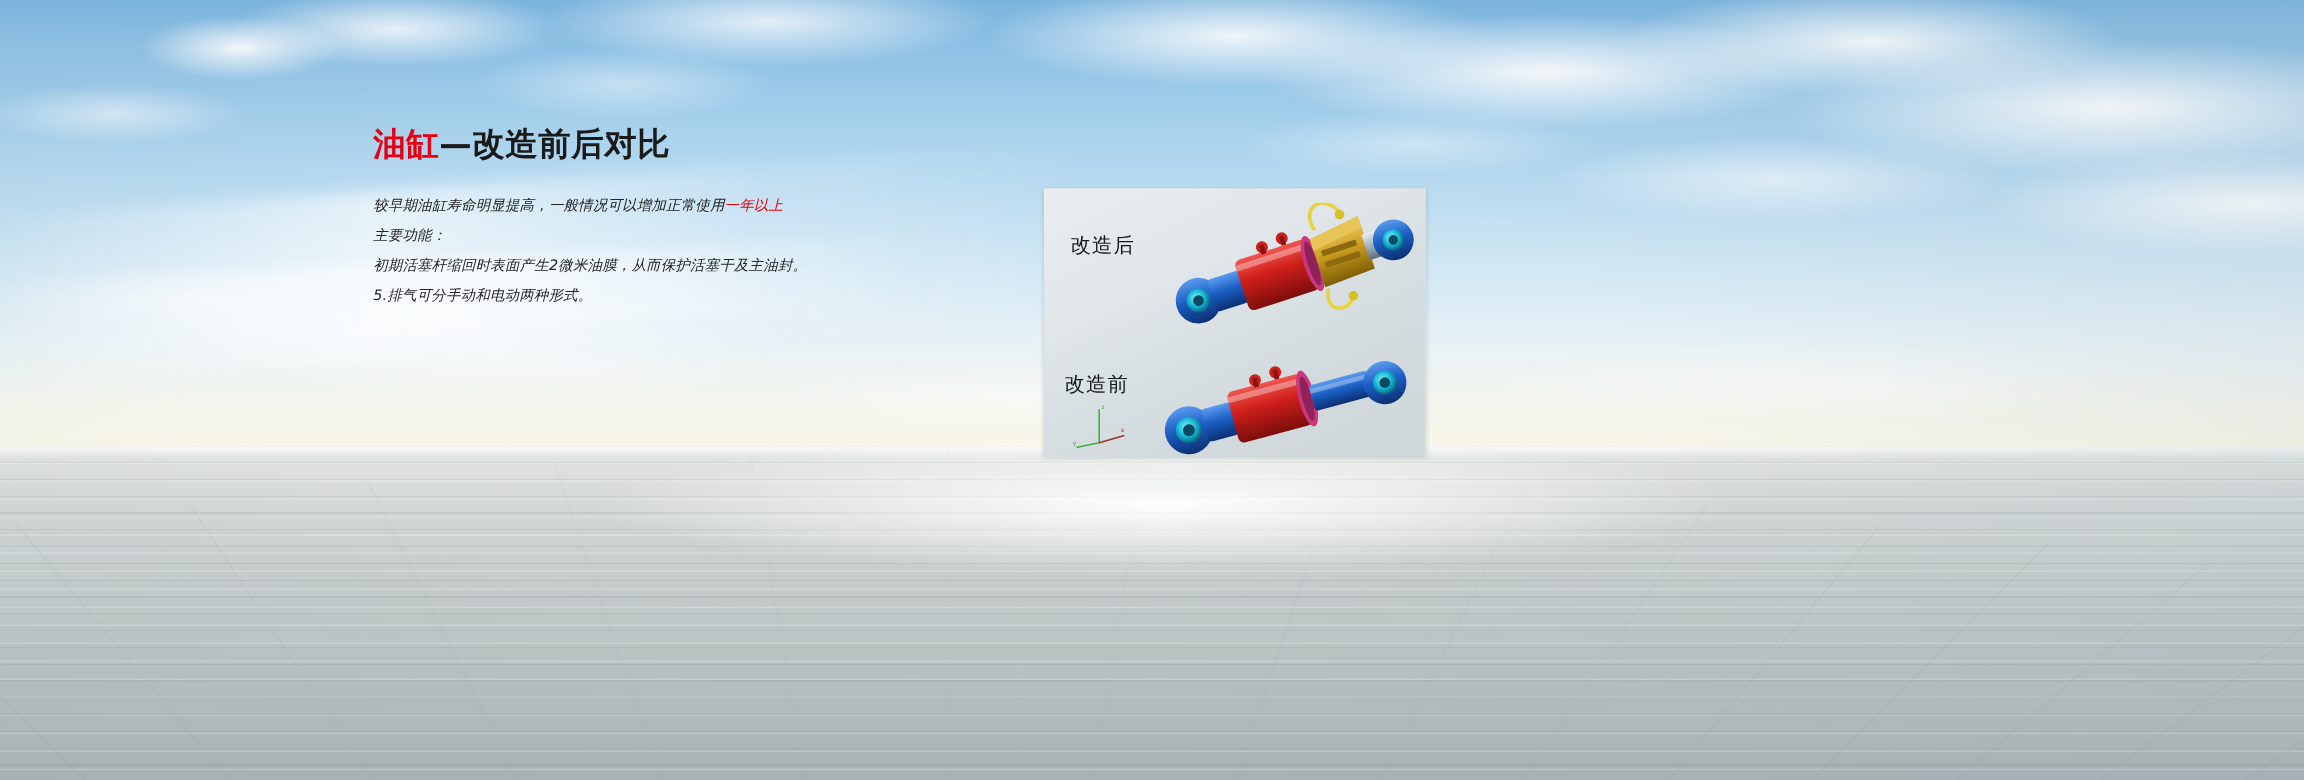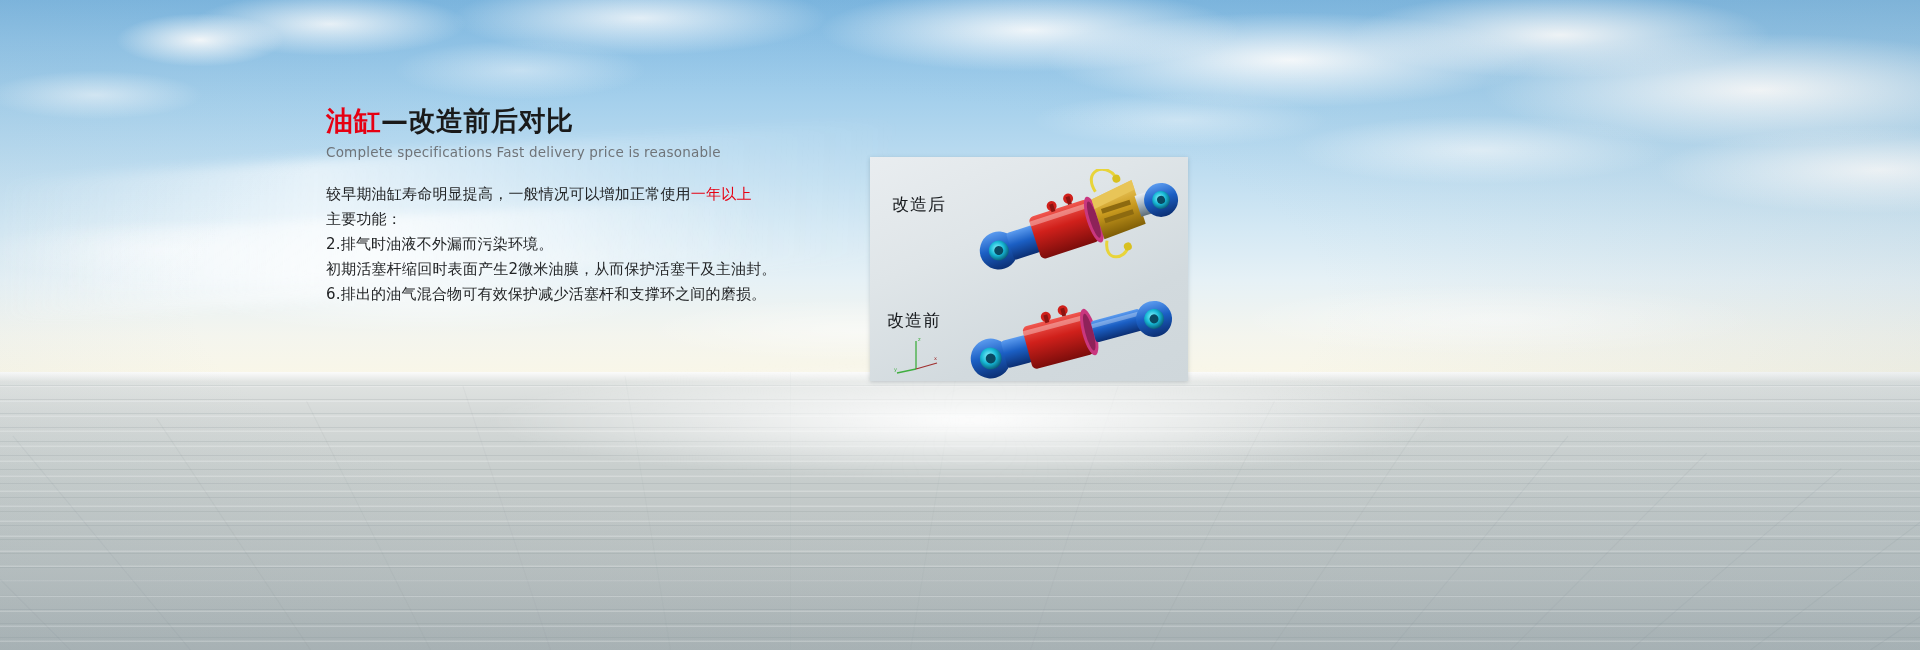--- a/index.html
+++ b/index.html
@@ -94,35 +94,36 @@
     filter:blur(3px);
   }
   .vign {
     position:absolute; inset:0;
     background:radial-gradient(ellipse 1400px 520px at 760px 300px, rgba(255,255,255,0) 40%, rgba(150,170,180,.18) 100%);
     pointer-events:none;
   }
 
   
   .content {
-    position:absolute; left:326px; top:105px; width:420px;
+    position:absolute; left:311px; top:105px; width:420px;
   }
   .headline {
     font-size:27px; font-weight:bold; letter-spacing:.5px;
     color:#1a1a1a; line-height:1.2; white-space:nowrap;
   }
   .headline .hl-red { color:#e60012; }
   .subline {
     margin-top:7px; font-size:13.5px; color:#6f7479; letter-spacing:.2px;
     white-space:nowrap;
   }
   .body-block { margin-top:22px; }
   .body-line {
-    font-size:15px; color:#222426; line-height:25px; white-space:nowrap;
+    font-size:12px; color:#222426; line-height:25px; white-space:nowrap;
     letter-spacing:.2px;
+    font-style:italic;
   }
   .body-line .em-red { color:#e60012; }
 
   
   .panel {
     position:absolute; left:870px; top:157px; width:318px; height:224px;
     background:linear-gradient(155deg,#e9edf0 0%,#dfe5e8 35%,#d2dade 70%,#cfd7db 100%);
     box-shadow:0 1px 4px rgba(60,80,95,.25);
     overflow:hidden;
   }
@@ -172,28 +173,26 @@
   </div>
   <div class="glare"></div>
   <div class="vign"></div>
 
   <div class="content">
 
     <div class="headline">
       <span class="hl-red">油缸</span><span>—改造前后对比</span>
     </div>
 
-    <div class="subline">Complete specifications Fast delivery price is reasonable</div>
 
     <div class="body-block" id="bodyBlock">
         <div class="body-line"><span>较早期油缸寿命明显提高，一般情况可以增加正常使用</span><span class="em-red">一年以上</span></div>
         <div class="body-line"><span>主要功能：</span></div>
-        <div class="body-line"><span>2.排气时油液不外漏而污染环境。</span></div>
         <div class="body-line"><span>初期活塞杆缩回时表面产生2微米油膜，从而保护活塞干及主油封。</span></div>
-        <div class="body-line"><span>6.排出的油气混合物可有效保护减少活塞杆和支撑环之间的磨损。</span></div>
+        <div class="body-line"><span>5.排气可分手动和电动两种形式。</span></div>
       </div>
   </div>
 
   <div class="panel">
 
     <div class="panel-label lbl-after">改造后</div>
     <div class="panel-label lbl-before">改造前</div>
 
     <svg class="axis" viewBox="0 0 46 40">
       <line x1="22" y1="34" x2="22" y2="6" stroke="#3fae3f" stroke-width="1.3"></line>

